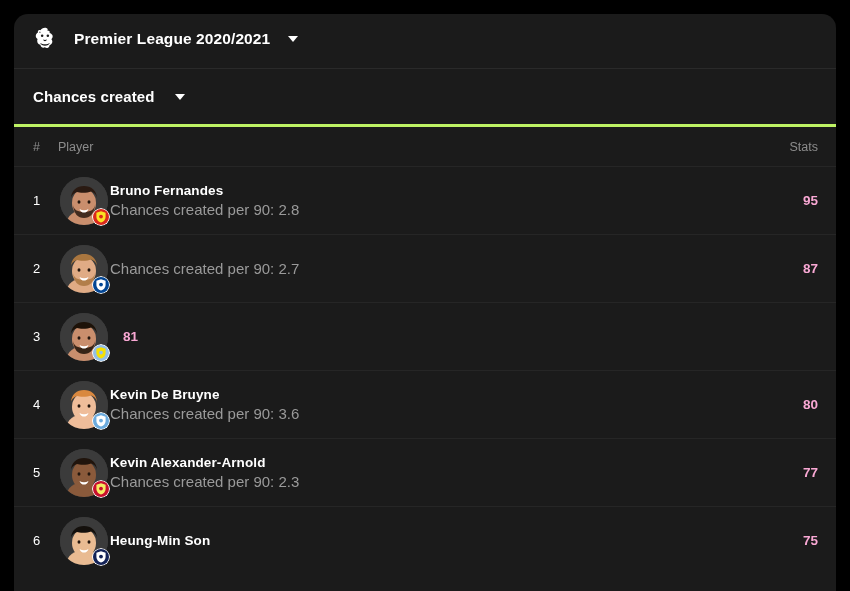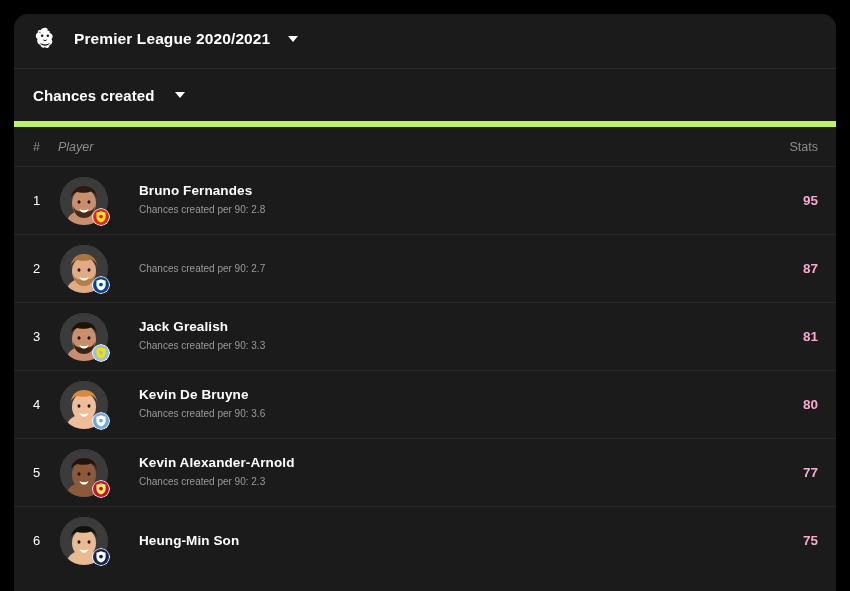--- a/index.html
+++ b/index.html
@@ -66,21 +66,21 @@
     border-top: 6px solid #ffffff;
     flex: 0 0 auto;
   }
 
   
   .metric-bar {
     height: 58px;
     display: flex;
     align-items: center;
     padding-left: 19px;
-    border-bottom: 6px solid #bef264;
+    border-bottom: 3px solid #bef264;
     box-sizing: border-box;
   }
   .metric-name {
     color: #ffffff;
     font-size: 15px;
     font-weight: bold;
     letter-spacing: 0.1px;
   }
   .metric-caret {
     margin-left: 20px;
@@ -100,21 +100,20 @@
     box-sizing: border-box;
     color: #8c8c8c;
     font-size: 12.5px;
   }
   .th-rank {
     width: 25px;
     flex: 0 0 25px;
   }
   .th-player {
     flex: 1 1 auto;
-    font-style: italic;
   }
   .th-stats {
     flex: 0 0 auto;
     text-align: left;
   }
 
   
   .rows {
     display: block;
   }
@@ -163,34 +162,34 @@
     overflow: hidden;
     display: block;
   }
   .badge svg {
     display: block;
     width: 18px;
     height: 18px;
   }
   .player-info {
     flex: 1 1 auto;
-    margin-left: 31px;
+    margin-left: 2px;
     min-width: 0;
   }
   .player-name {
     color: #ffffff;
     font-size: 13.5px;
     font-weight: bold;
     letter-spacing: 0.1px;
     line-height: 18px;
     white-space: nowrap;
   }
   .player-sub {
     color: #9a9a9a;
-    font-size: 10px;
+    font-size: 15px;
     line-height: 19px;
     white-space: nowrap;
   }
   .stat-val {
     flex: 0 0 auto;
     color: #f9a8d4;
     font-size: 13.5px;
     font-weight: bold;
     text-align: right;
     min-width: 30px;
@@ -310,24 +309,20 @@
             </span>
             <span class="badge">
               <svg viewBox="0 0 18 18" xmlns="http://www.w3.org/2000/svg" aria-hidden="true">
                 <circle cx="9" cy="9" r="9" fill="#ffffff"></circle>
                 <circle cx="9" cy="9" r="8" fill="#95BFE5"></circle>
                 <path d="M9 3.2l4.6 1.6v4.1c0 2.7-1.9 4.6-4.6 5.6-2.7-1-4.6-2.9-4.6-5.6V4.8z" fill="#F5E003"></path>
                 <circle cx="9" cy="8.6" r="1.9" fill="#95BFE5"></circle>
               </svg>
             </span>
           </span>
-          <span class="player-info">
-            <div class="player-name">Jack Grealish</div>
-            <div class="player-sub">Chances created per 90: 3.3</div>
-          </span>
           <span class="stat-val">81</span>
         </div>
         <div class="row">
           <span class="rank">4</span>
           <span class="avatar-wrap">
             <span class="avatar">
               <svg viewBox="0 0 48 48" xmlns="http://www.w3.org/2000/svg" aria-hidden="true">
                 <rect width="48" height="48" fill="#3b3b3b"></rect>
                 <ellipse cx="24" cy="46" rx="17" ry="13" fill="#efbd9a"></ellipse>
                 <ellipse cx="24" cy="26" rx="12" ry="14" fill="#efbd9a"></ellipse>

